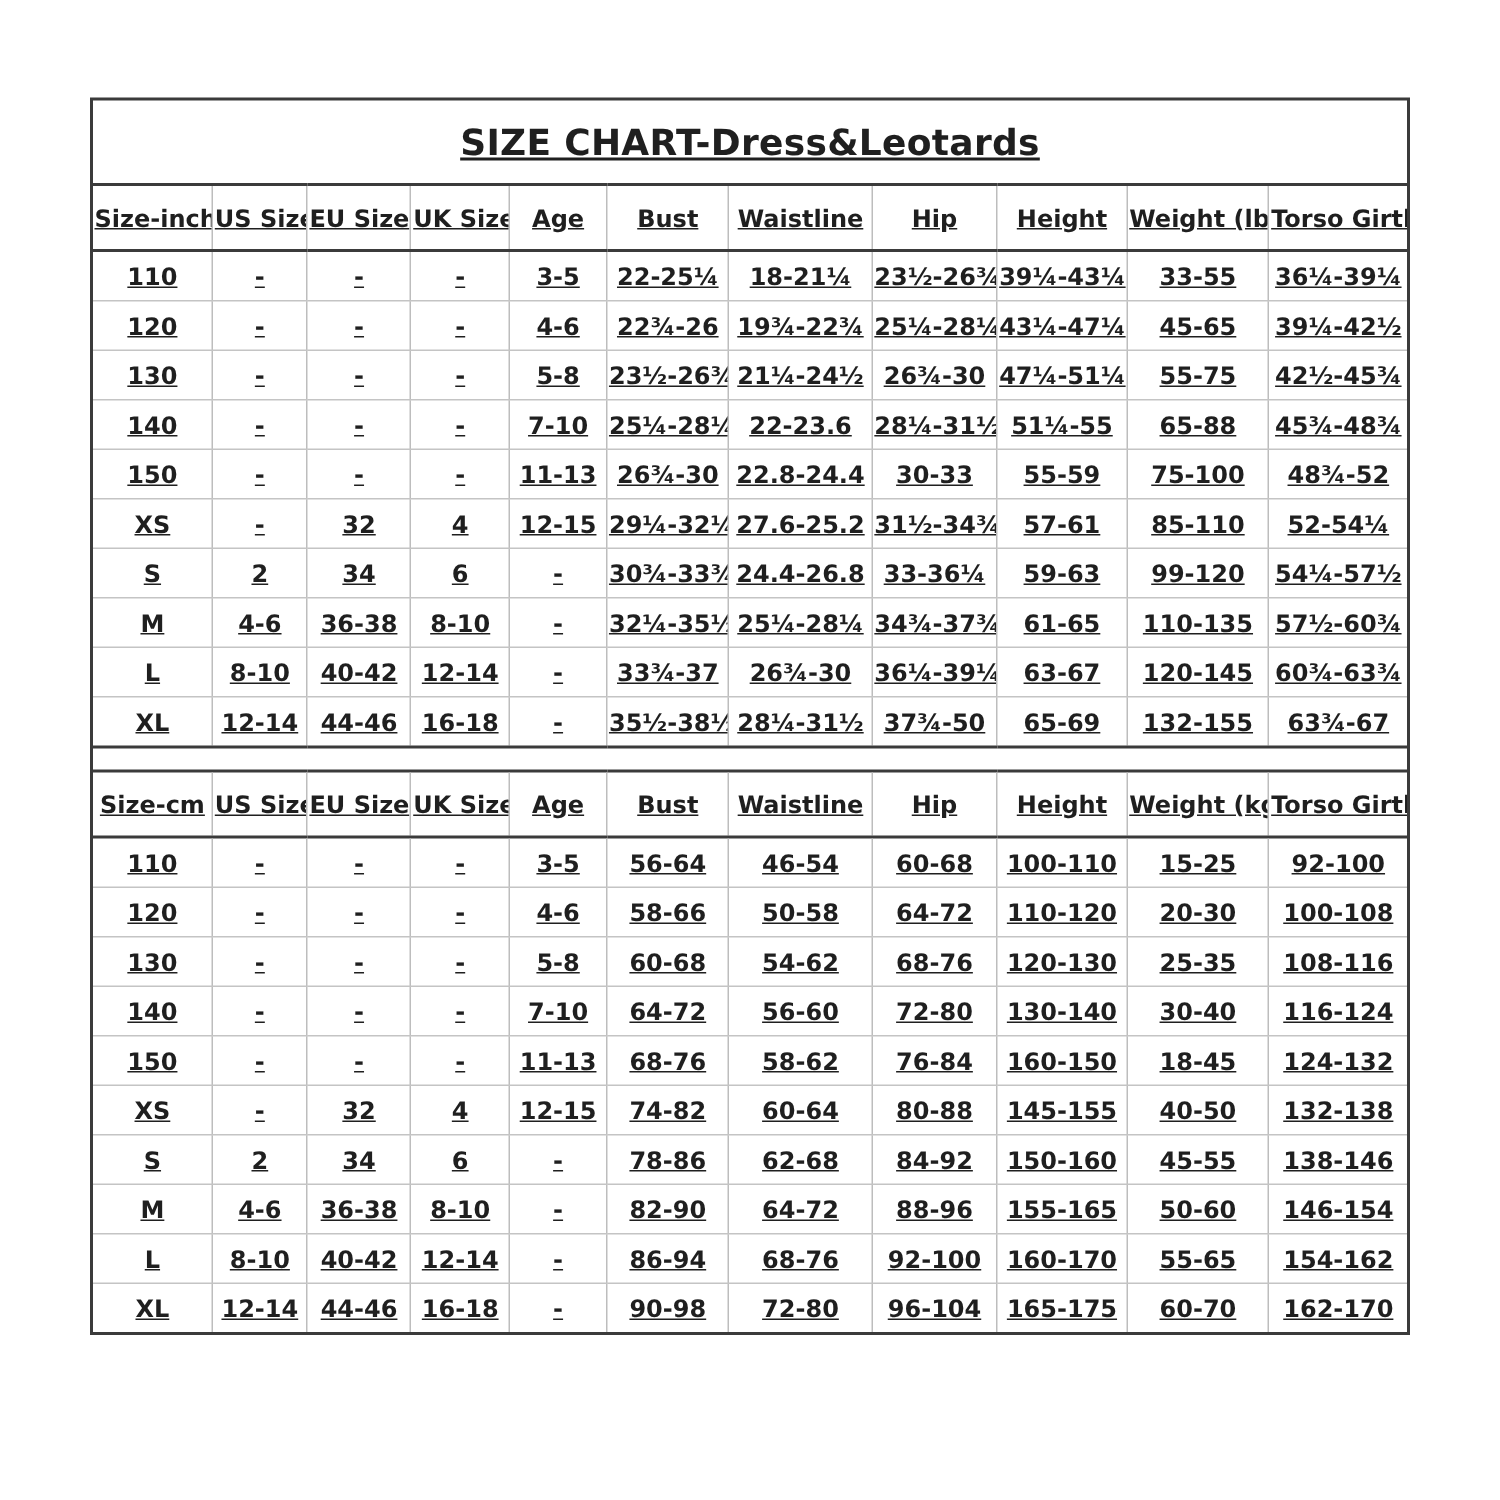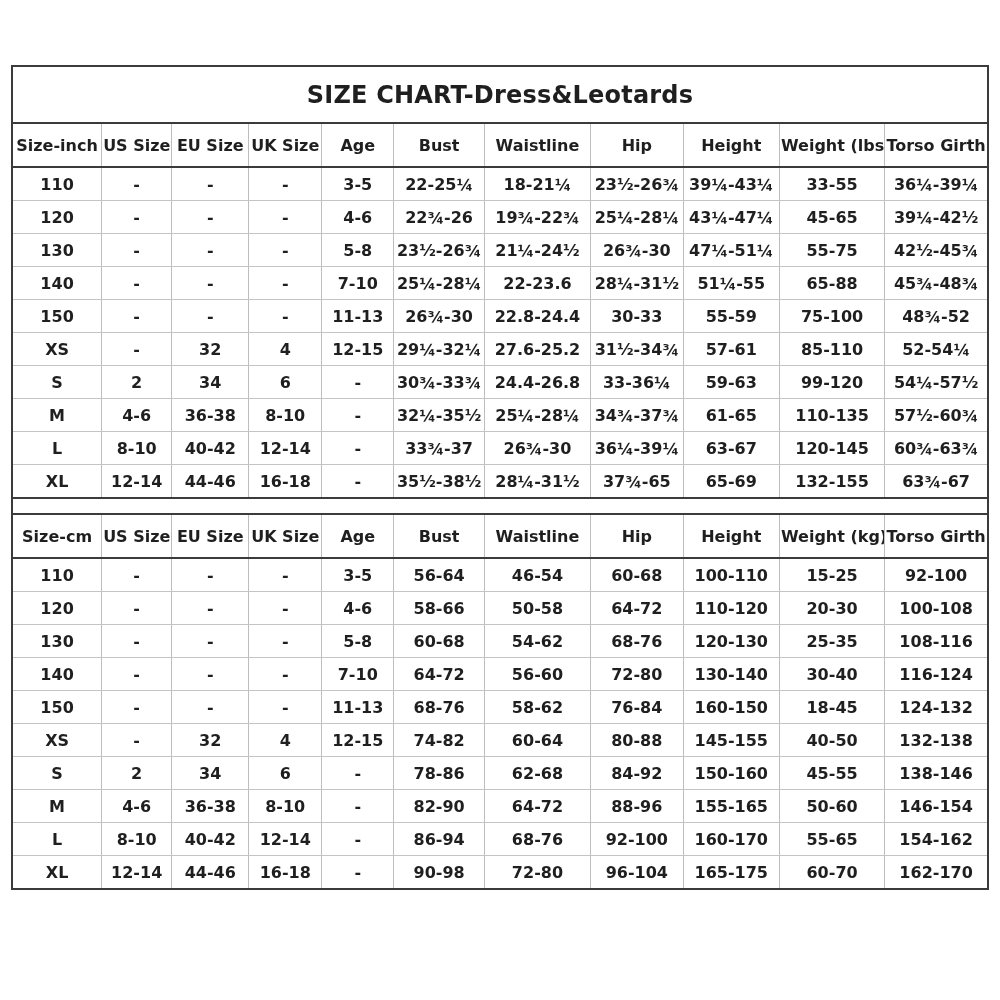--- a/index.html
+++ b/index.html
@@ -4,22 +4,23 @@
 <style>
   html, body {
     margin: 0;
     padding: 0;
     background: #ffffff;
     width: 1000px;
     font-family: "DejaVu Sans", "Liberation Sans", sans-serif;
     color: #1f1f1f;
   }
   .page {
-    width: 978px;
+    width: 880px;
     margin: 65px auto 0 auto;
+    text-decoration: underline;
   }
   .chart-box {
     border: 2px solid #3b3b3b;
     background: #ffffff;
   }
   .chart-title {
     height: 55px;
     display: flex;
     align-items: center;
     justify-content: center;
@@ -238,21 +239,21 @@
             <td>60¾-63¾</td>
           </tr>
           <tr>
             <td>XL</td>
             <td>12-14</td>
             <td>44-46</td>
             <td>16-18</td>
             <td>-</td>
             <td>35½-38½</td>
             <td>28¼-31½</td>
-            <td>37¾-65</td>
+            <td>37¾-50</td>
             <td>65-69</td>
             <td>132-155</td>
             <td>63¾-67</td>
           </tr>
         </tbody>
     </table>
 
     <div class="table-gap"></div>
 
     <table class="size-table no-bottom">

